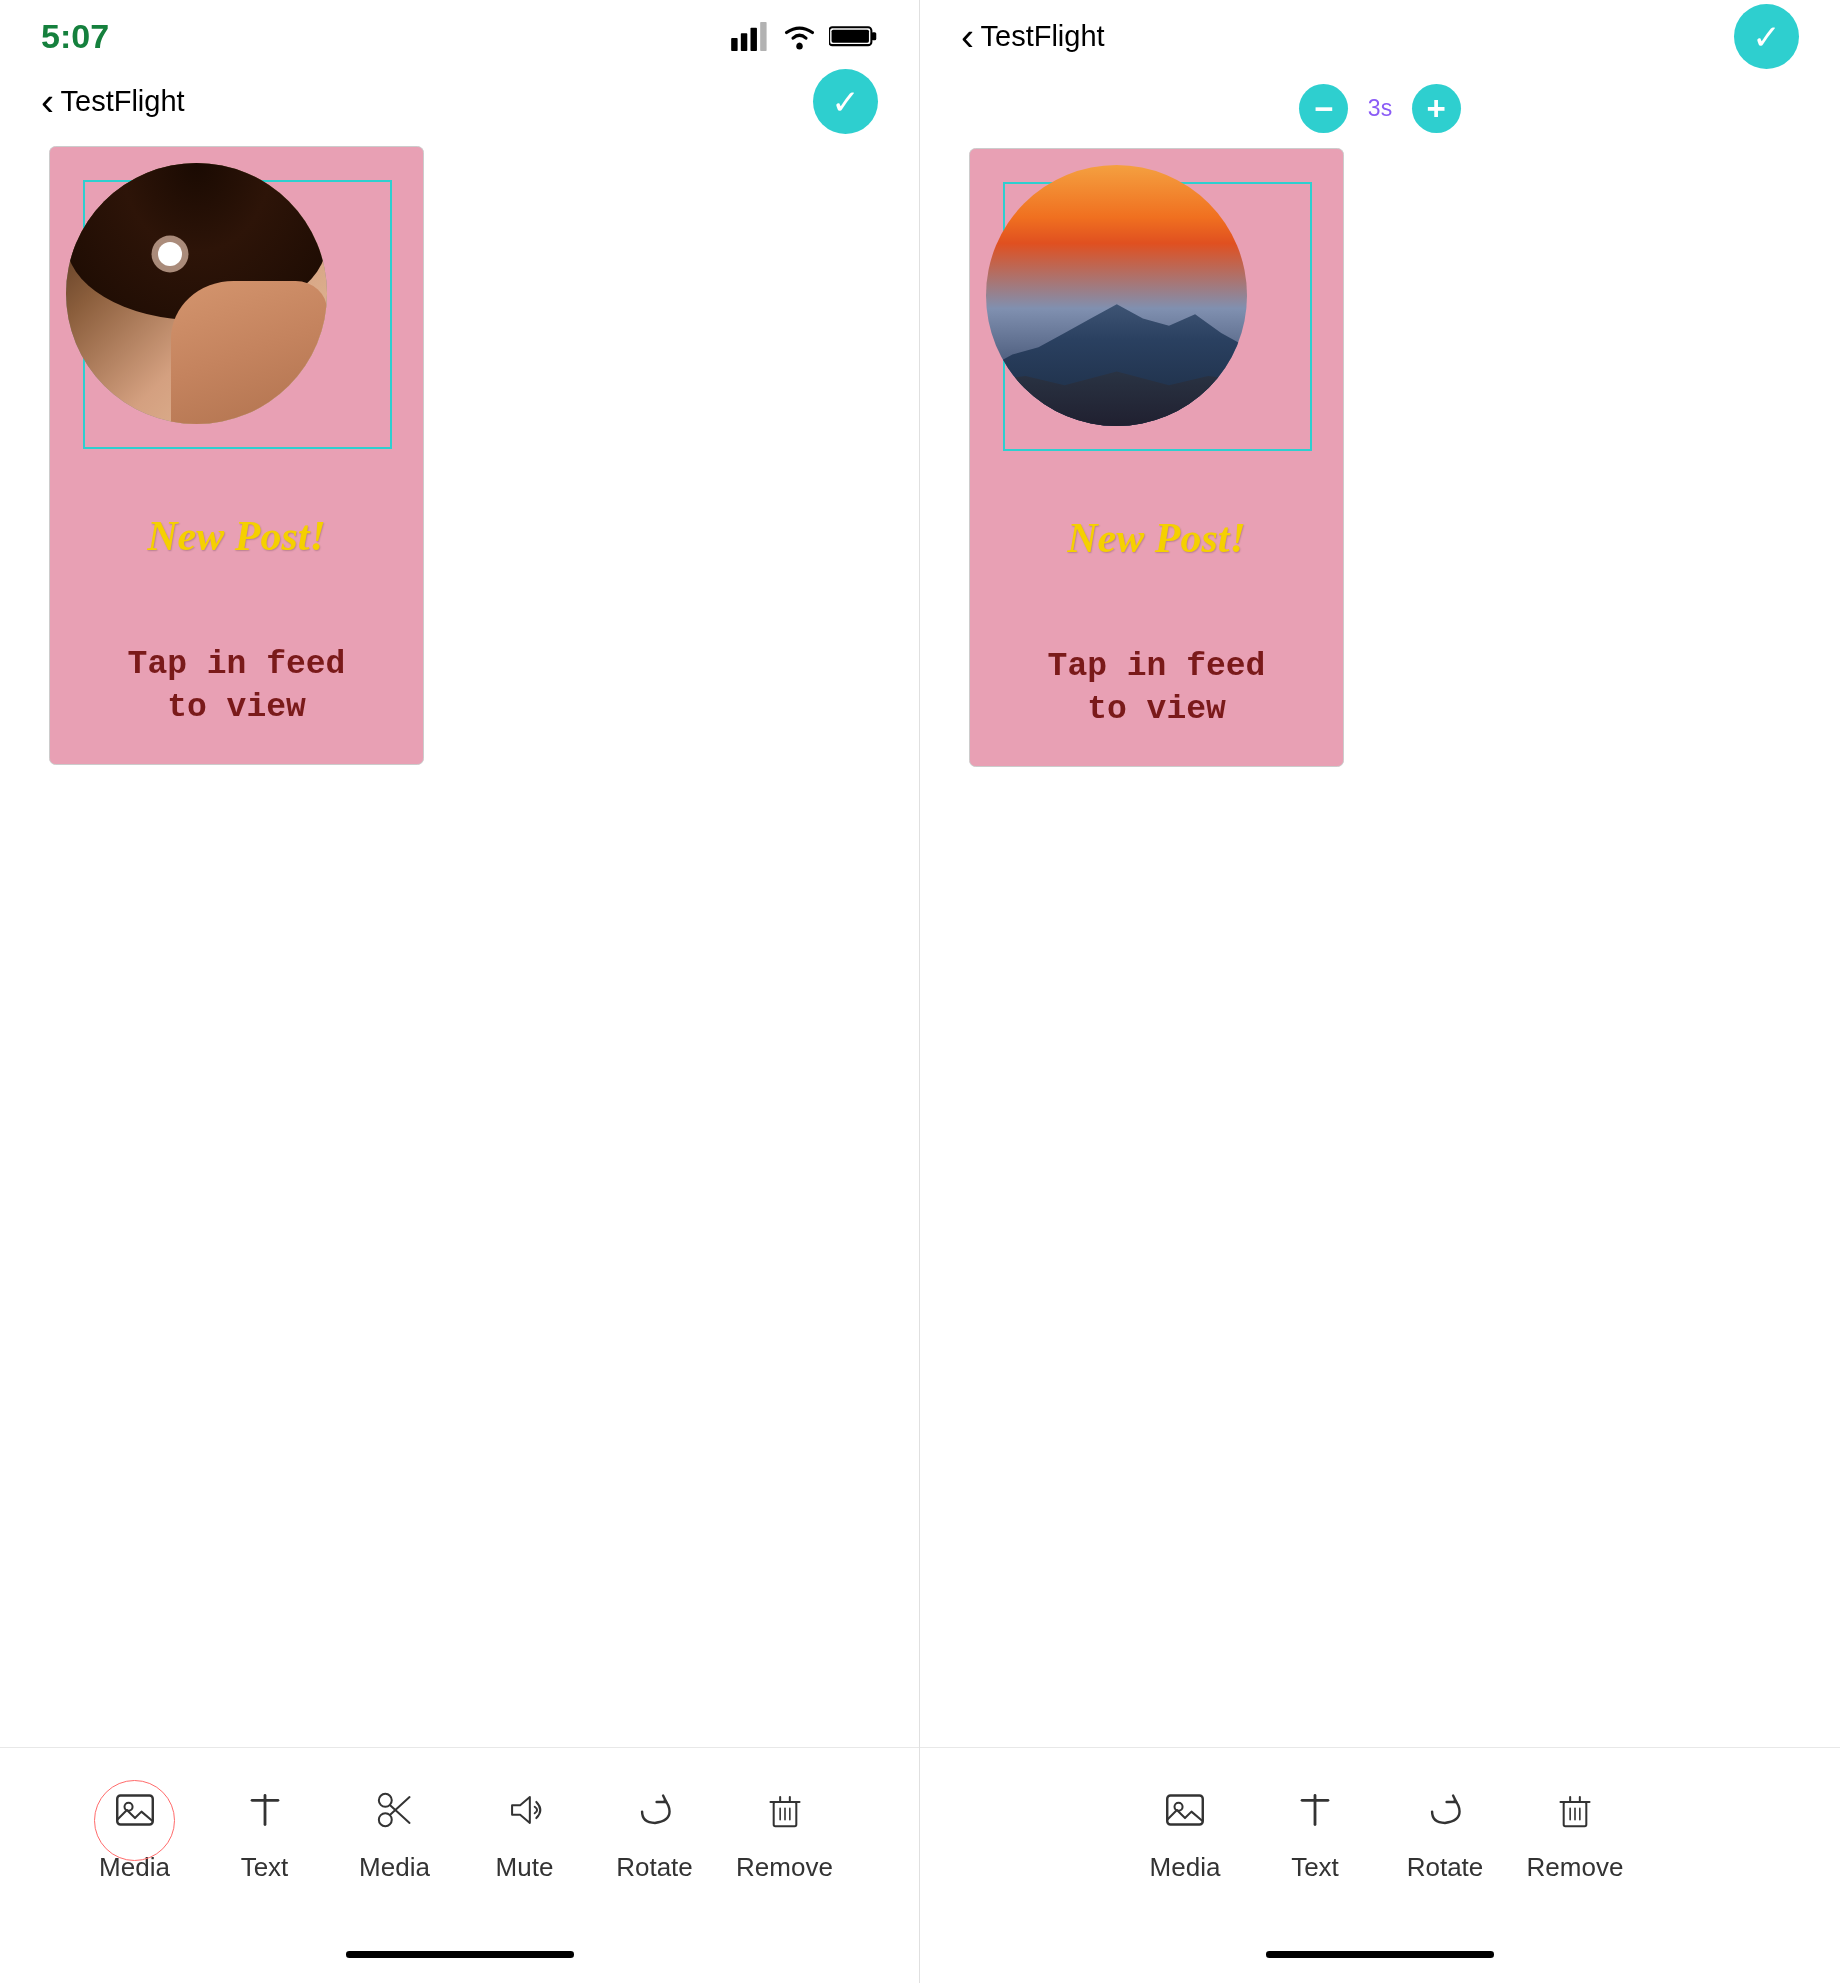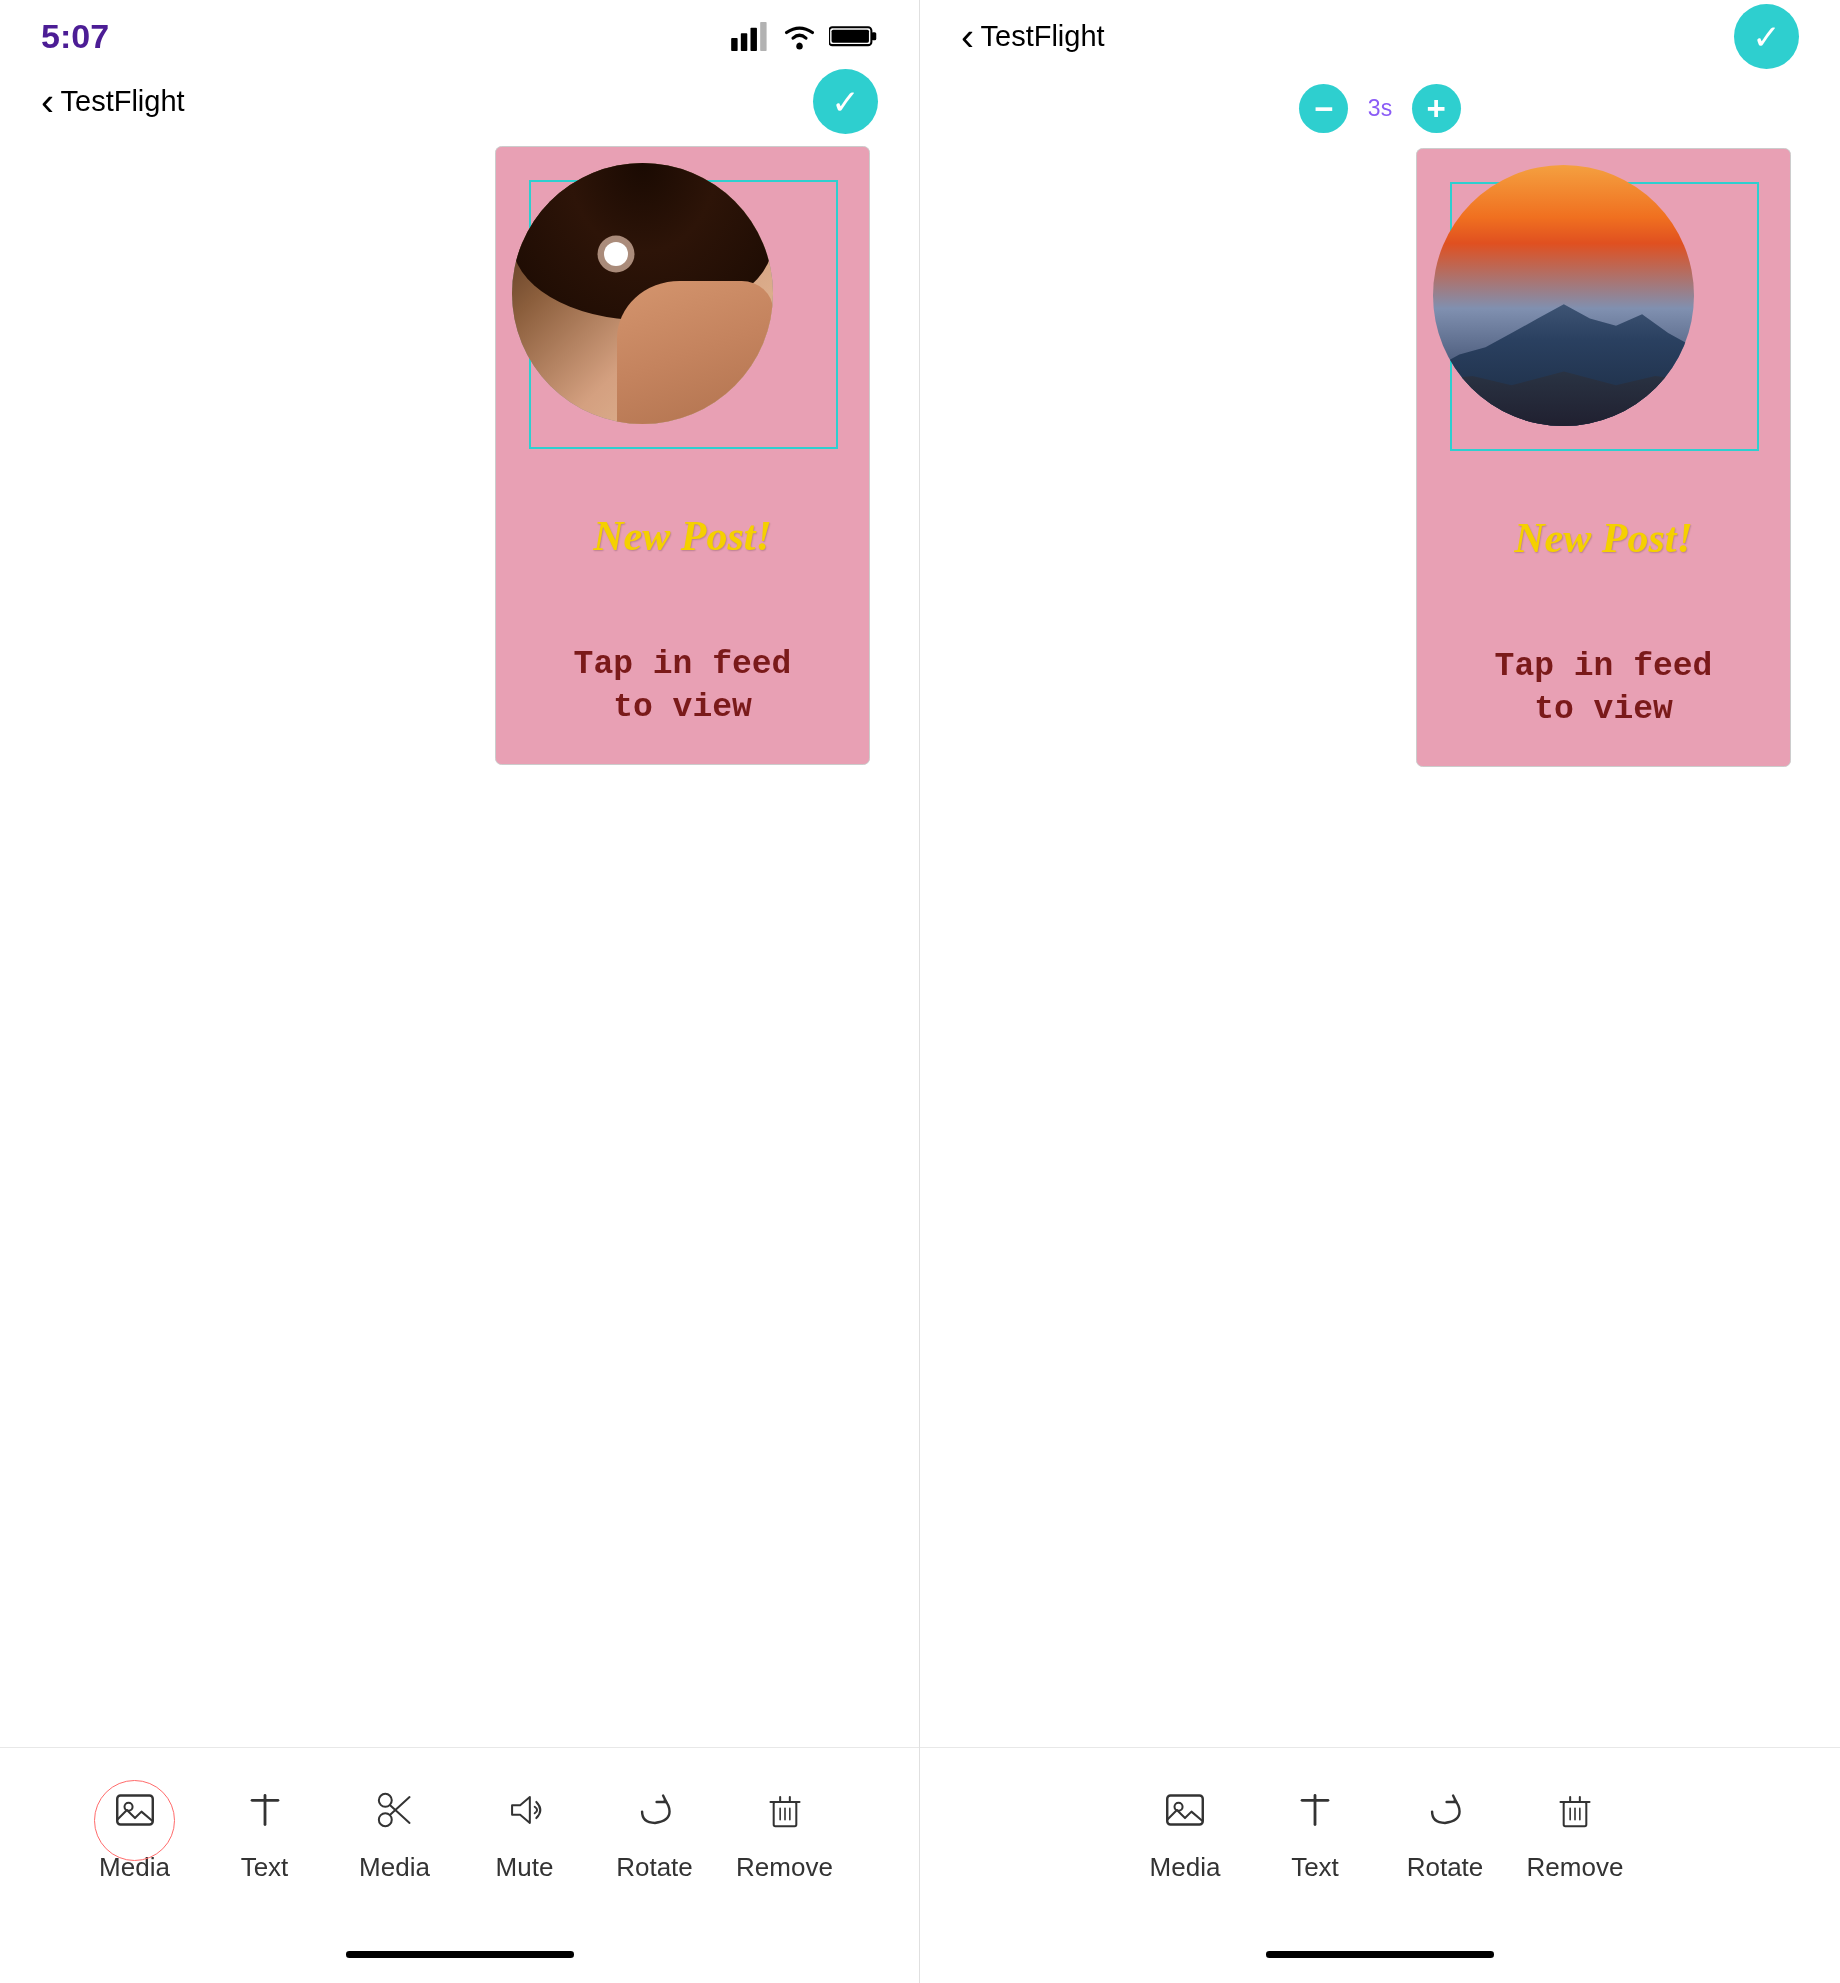--- a/index.html
+++ b/index.html
@@ -26,21 +26,21 @@
     .status-bar {
       display: flex;
       justify-content: space-between;
       align-items: center;
       padding: 14.7px 41px 6.5px;
       height: 65px;
     }
     .status-time {
       font-size: 34px;
       font-weight: 600;
-      color: #4c1d95;
+      color: #15803d;
     }
     .status-icons {
       display: flex;
       align-items: center;
       gap: 9.8px;
     }
 
     
     .nav-bar {
       display: flex;
@@ -106,21 +106,21 @@
     .duration-value {
       font-size: 23px;
       color: #8b5cf6;
     }
 
     
     .canvas-area {
       flex: 1;
       display: flex;
       align-items: flex-start;
-      justify-content: flex-end;
+      justify-content: flex-start;
       padding: 8.1px 49px 0;
     }
 
     .slide-canvas {
       width: 375px;
       height: 619px;
       background: #e8a0b4;
       border-radius: 6.5px;
       border: 1.6px solid #ccc;
       position: relative;

